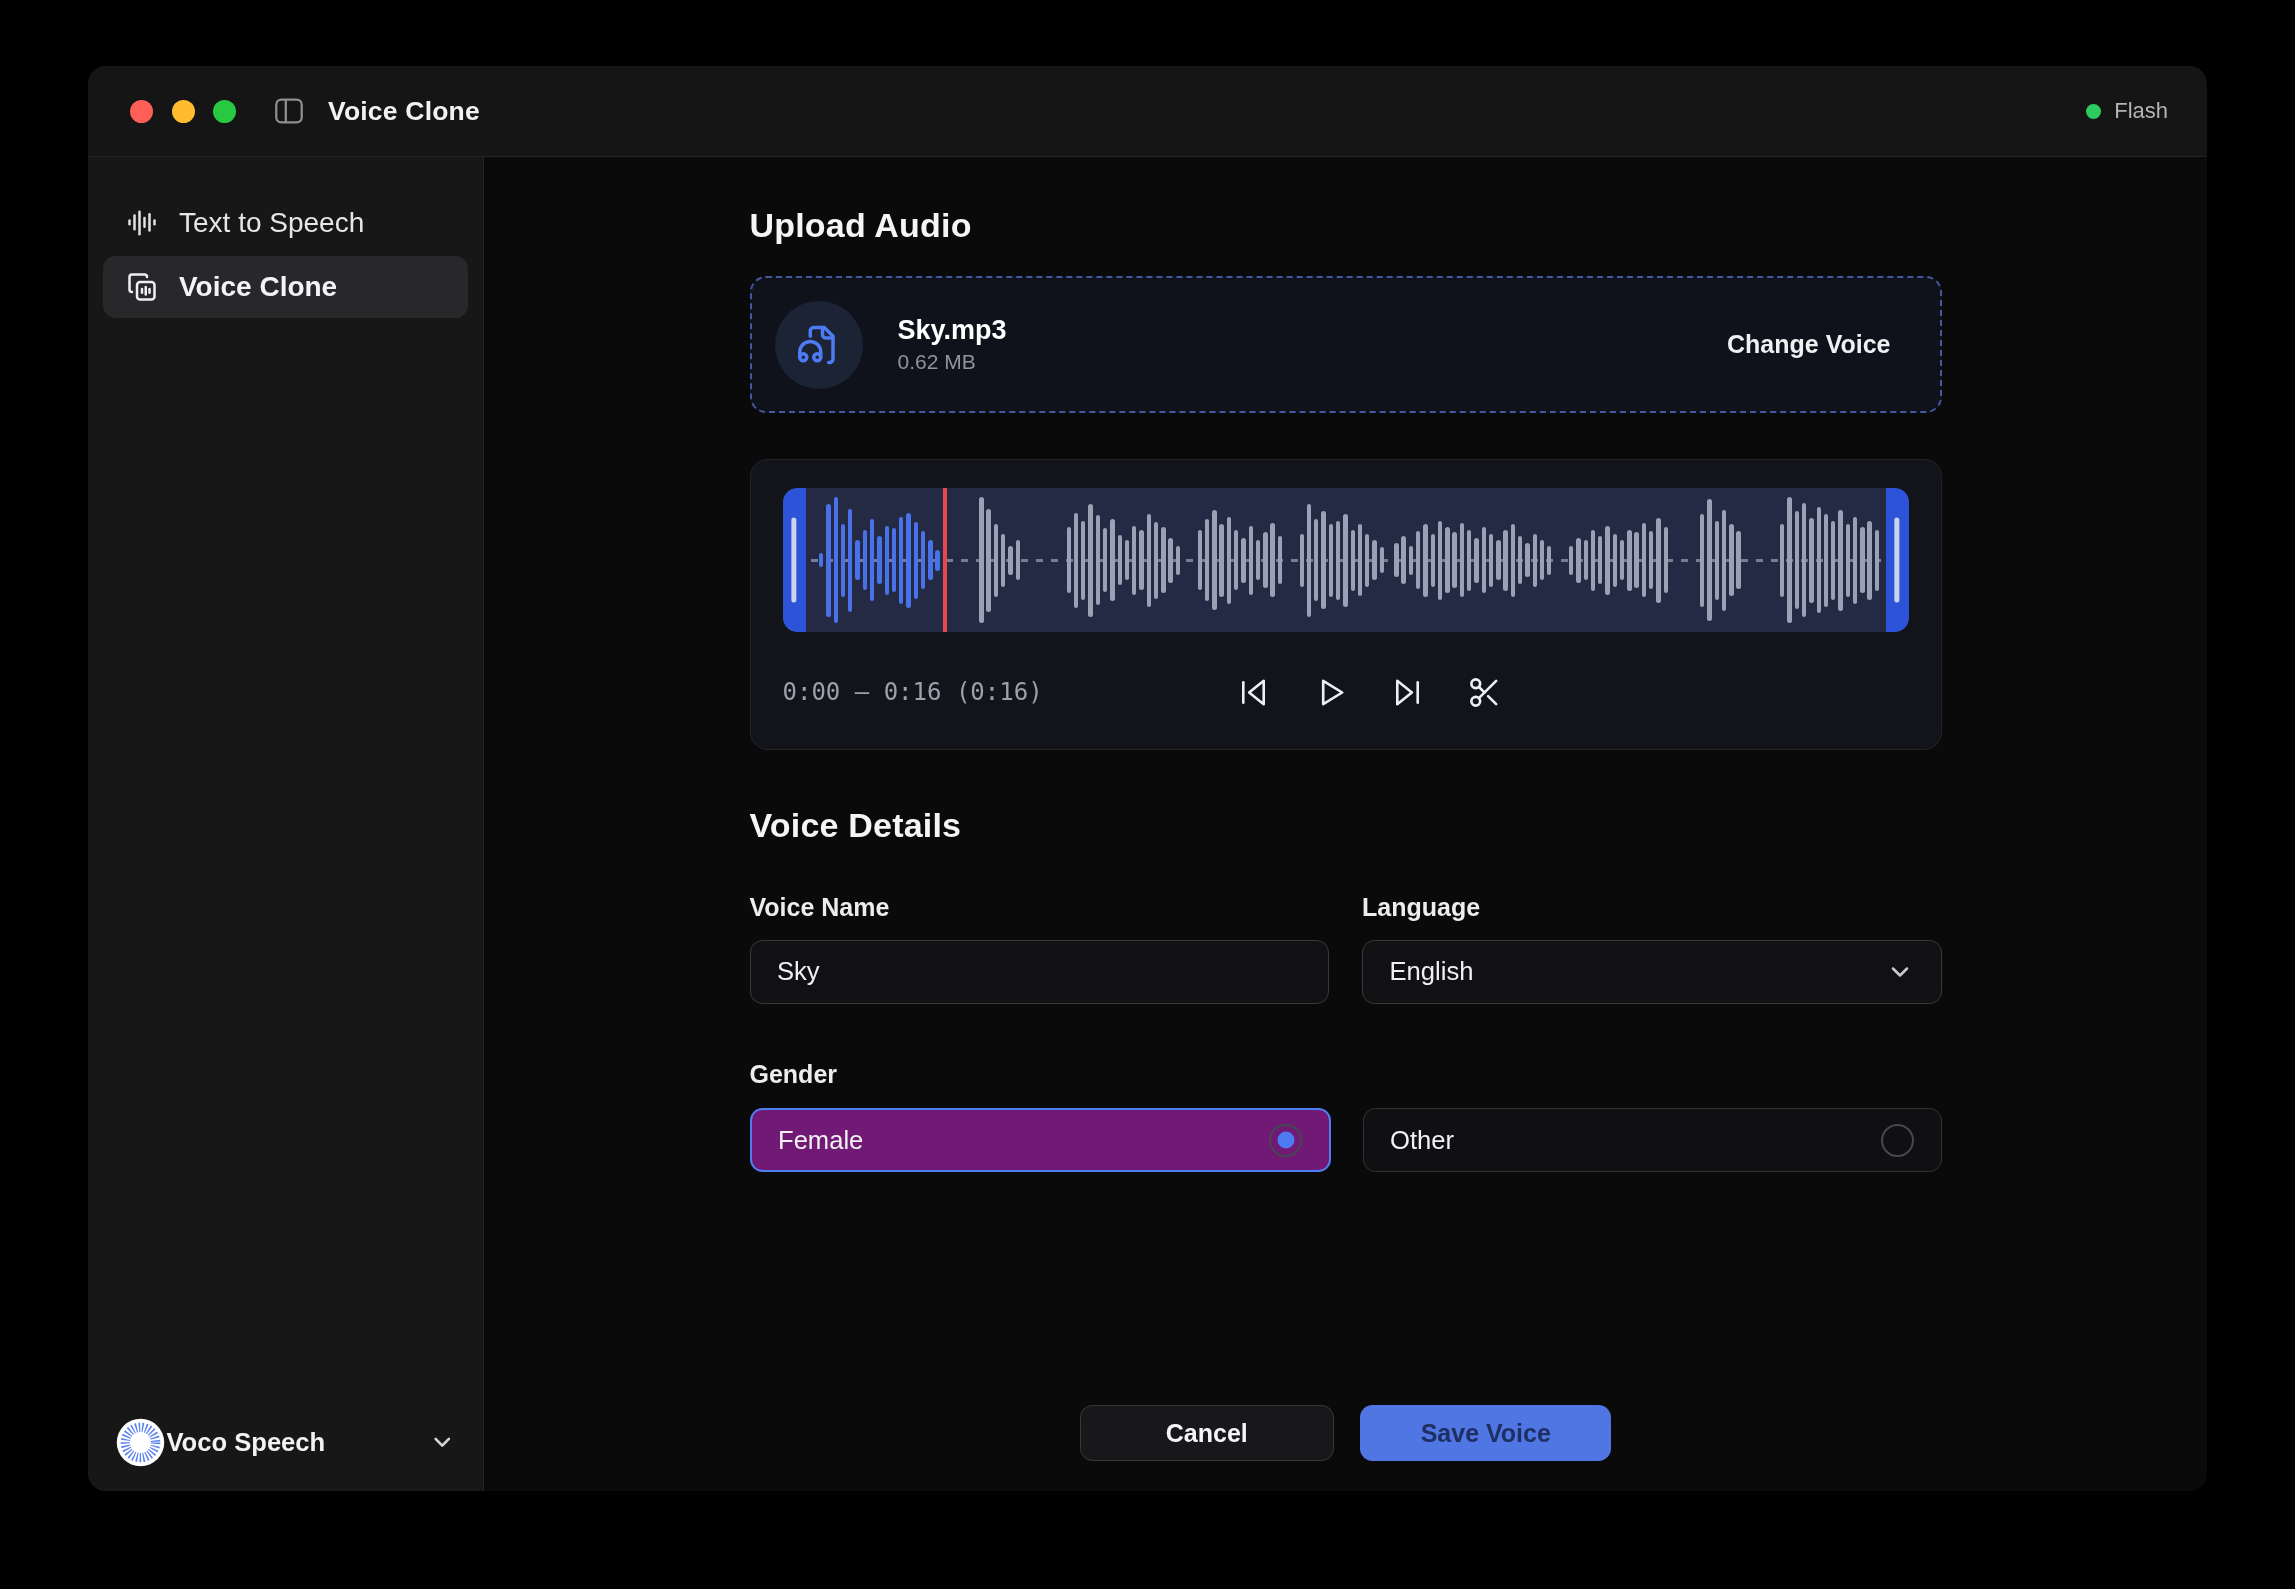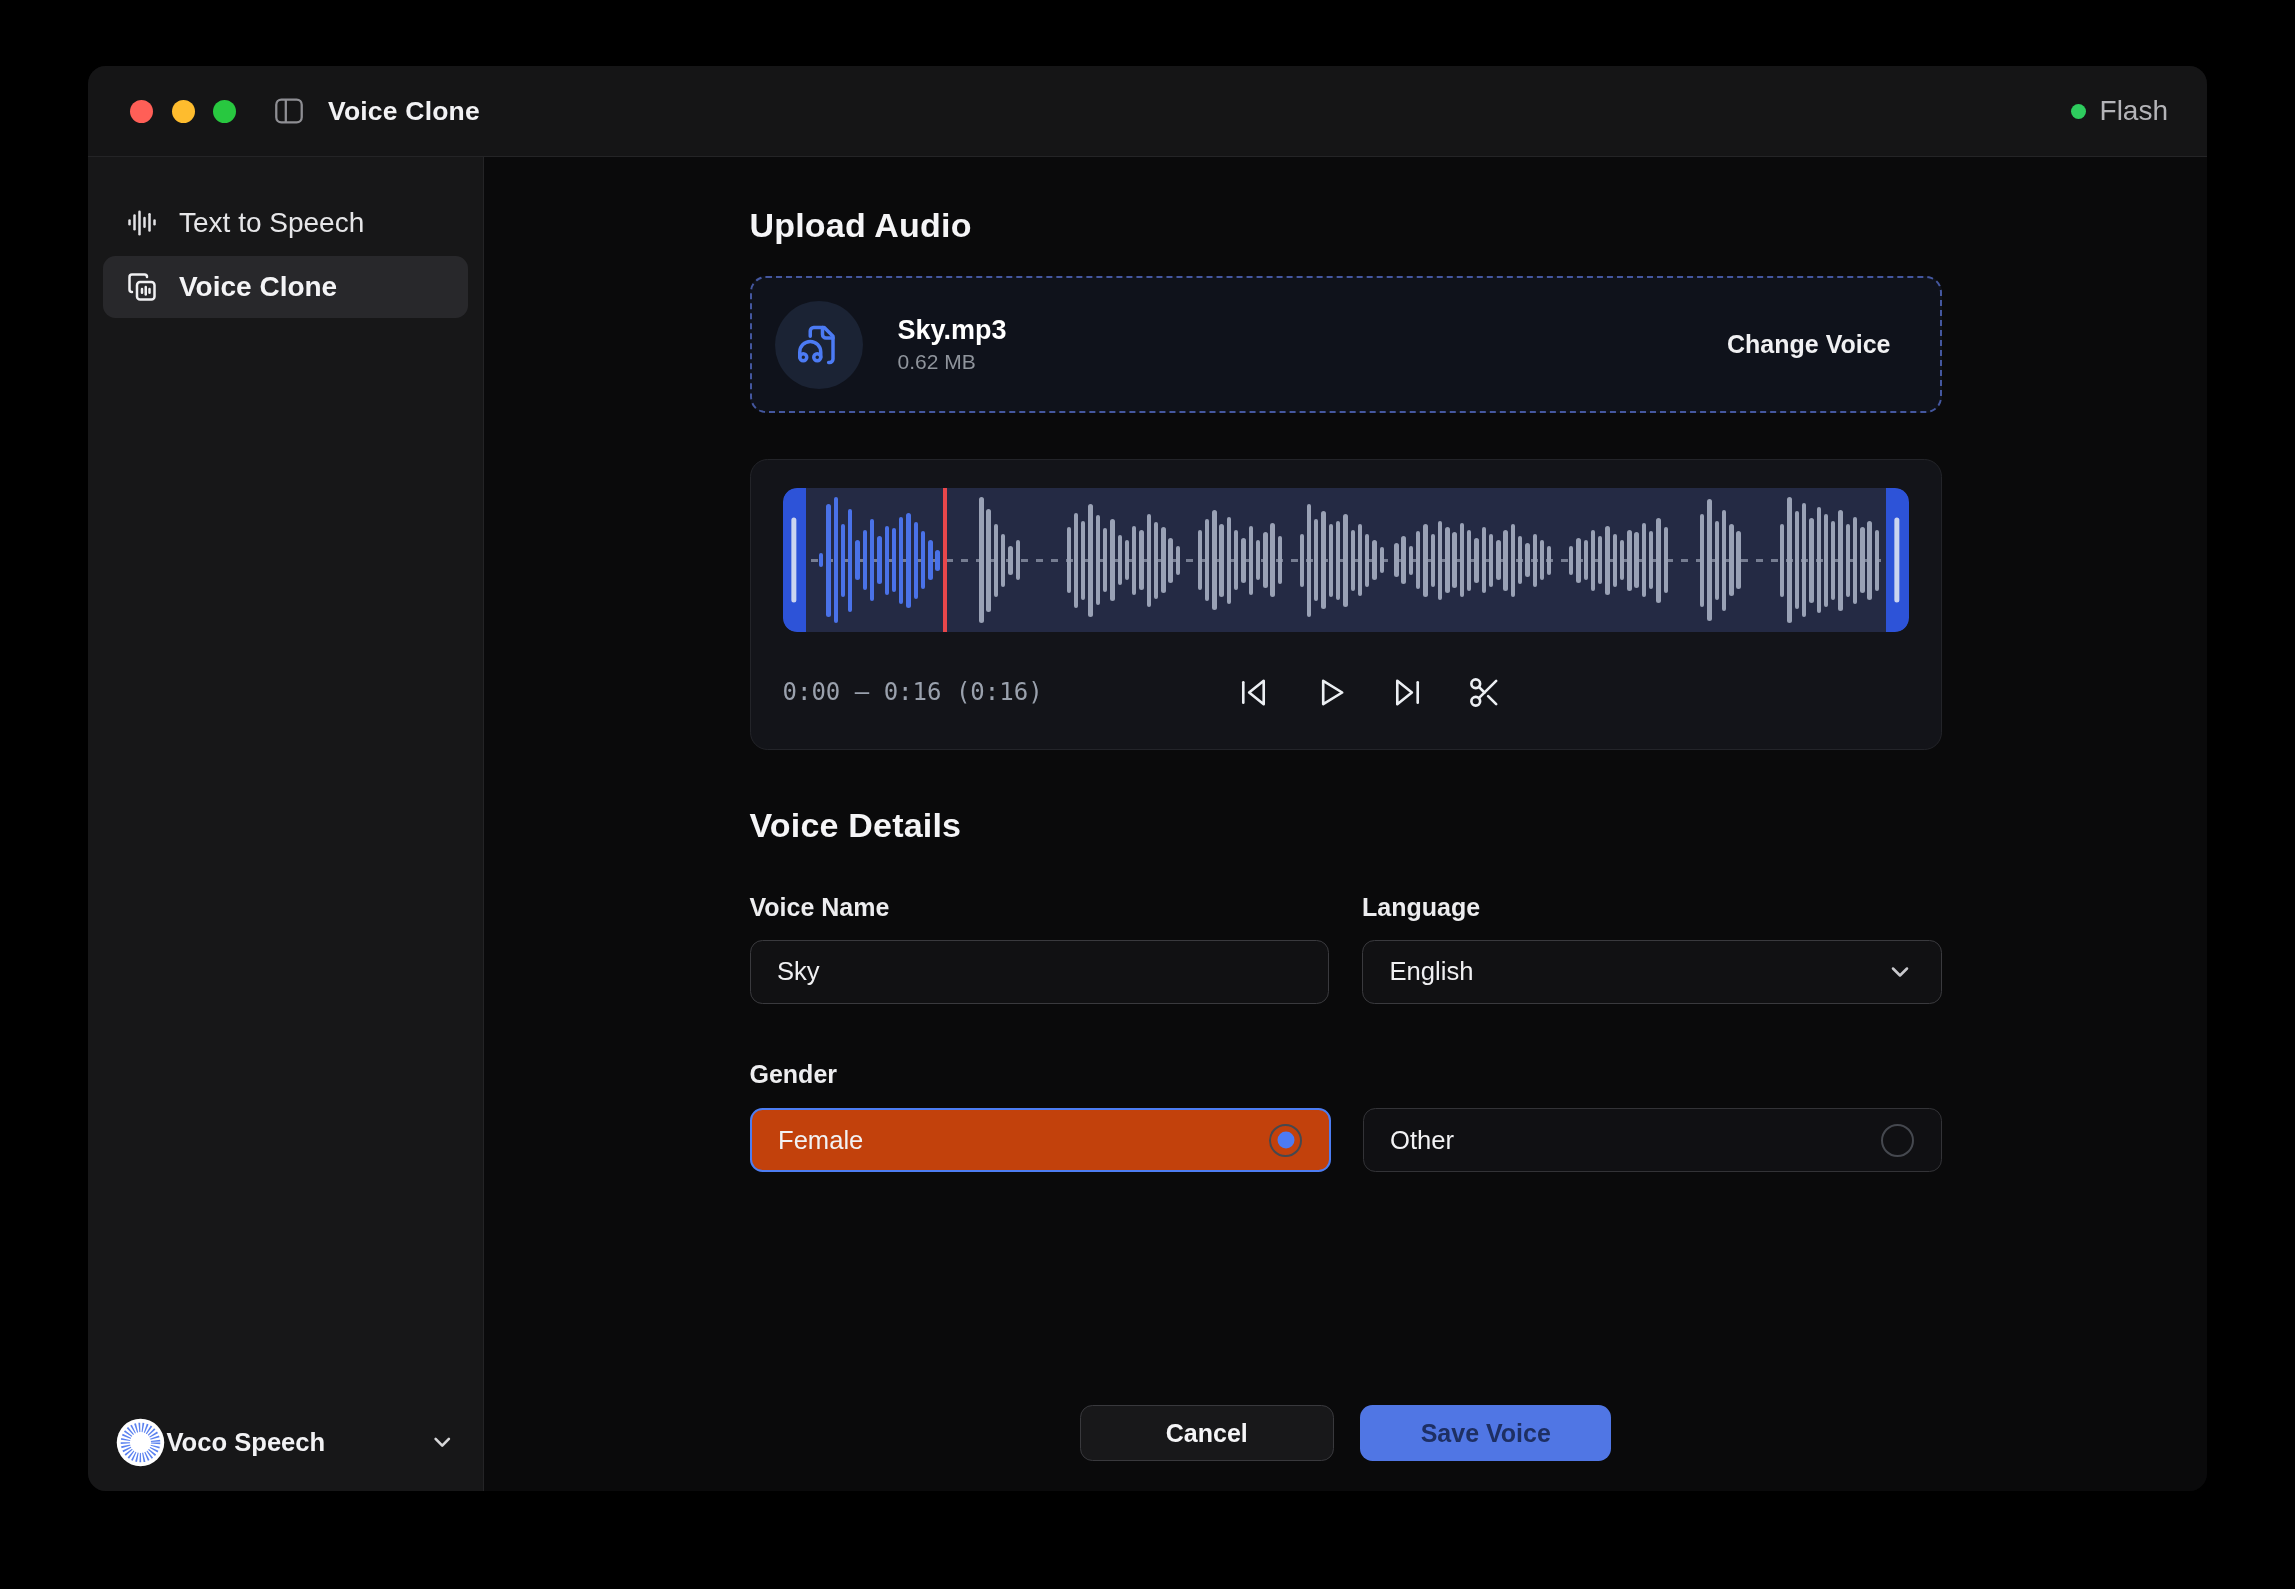--- a/index.html
+++ b/index.html
@@ -22,21 +22,21 @@
   .titlebar{height:91px;flex:0 0 91px;background:#151516;border-bottom:0.9px solid #242426;display:flex;align-items:center;padding:0 39px 0 42px;}
   .lights{display:flex;gap:18.5px;align-items:center;}
   .light{width:23px;height:23px;border-radius:50%;}
   .light.close{background:#ff5f57;}
   .light.min{background:#febc2e;}
   .light.max{background:#28c840;}
   .panel-toggle{margin-left:37px;display:flex;align-items:center;}
   .win-title{margin-left:23px;font-size:26.5px;font-weight:700;color:#f2f2f4;letter-spacing:0.2px;}
   .status{margin-left:auto;display:flex;align-items:center;gap:13.2px;}
   .status-dot{width:15px;height:15px;border-radius:50%;background:#2ecc5e;}
-  .status-label{font-size:28px;color:#b4b4b8;}
+  .status-label{font-size:22px;color:#b4b4b8;}
 
   
   .appbody{flex:1;display:flex;min-height:0;}
   .sidebar{width:396px;flex:0 0 396px;background:#171718;border-right:0.9px solid #242426;display:flex;flex-direction:column;padding:35px 15px 23px;}
   .nav-item{height:62px;border-radius:12.4px;display:flex;align-items:center;gap:22px;padding:0 24px;color:#e6e6e8;font-size:28px;margin-bottom:1.8px;cursor:default;}
   .nav-item.active{background:#28282b;font-weight:700;color:#f4f4f6;}
   .nav-item svg{flex:0 0 auto;}
   .account{margin-top:auto;display:flex;align-items:center;padding:0 12.4px;height:51px;}
   .account-name{font-size:25.6px;font-weight:700;color:#f2f2f4;}
   .account .chev{margin-left:auto;}
@@ -77,21 +77,21 @@
   .details-heading{margin-top:55px;}
   .fields{display:flex;gap:33px;margin-top:46px;}
   .field{flex:1;min-width:0;}
   .field-label{font-size:25px;font-weight:700;color:#ededef;height:30px;line-height:30px;}
   .textbox{margin-top:17.7px;height:64px;border-radius:12.4px;border:1.8px solid #3a3a3e;background:#111113;display:flex;align-items:center;padding:0 26.5px;font-size:25.6px;color:#f0f0f2;width:100%;font-family:inherit;}
   .selectbox{justify-content:space-between;cursor:pointer;}
 
   .gender-label{margin-top:55px;}
   .gender-row{display:flex;gap:32px;margin-top:19.4px;}
   .gender-card{flex:1;height:64px;border-radius:12.4px;border:1.8px solid #333337;background:#101013;display:flex;align-items:center;justify-content:space-between;padding:0 26.5px;font-size:25.6px;font-weight:500;color:#f2f2f4;cursor:pointer;}
-  .gender-card.selected{border:2.6px solid #4d7df2;background:#c2410c;}
+  .gender-card.selected{border:2.6px solid #4d7df2;background:#701a75;}
   .radio{width:33px;height:33px;border-radius:50%;border:2.6px solid #45484f;position:relative;flex:0 0 auto;}
   .radio.checked::after{content:"";position:absolute;left:50%;top:50%;transform:translate(-50%,-50%);width:17px;height:17px;border-radius:50%;background:var(--accent);}
 
   
   .actions{margin-top:233px;display:flex;justify-content:center;gap:26.5px;}
   .btn{height:56px;border-radius:12.4px;font-size:25px;font-weight:700;font-family:inherit;cursor:pointer;display:flex;align-items:center;justify-content:center;}
   .btn-cancel{width:254px;background:#18181a;border:1.8px solid #39393d;color:#f5f5f7;}
   .btn-save{width:251px;background:var(--save-bg);border:none;color:var(--save-text);}
 </style>
 </head>

